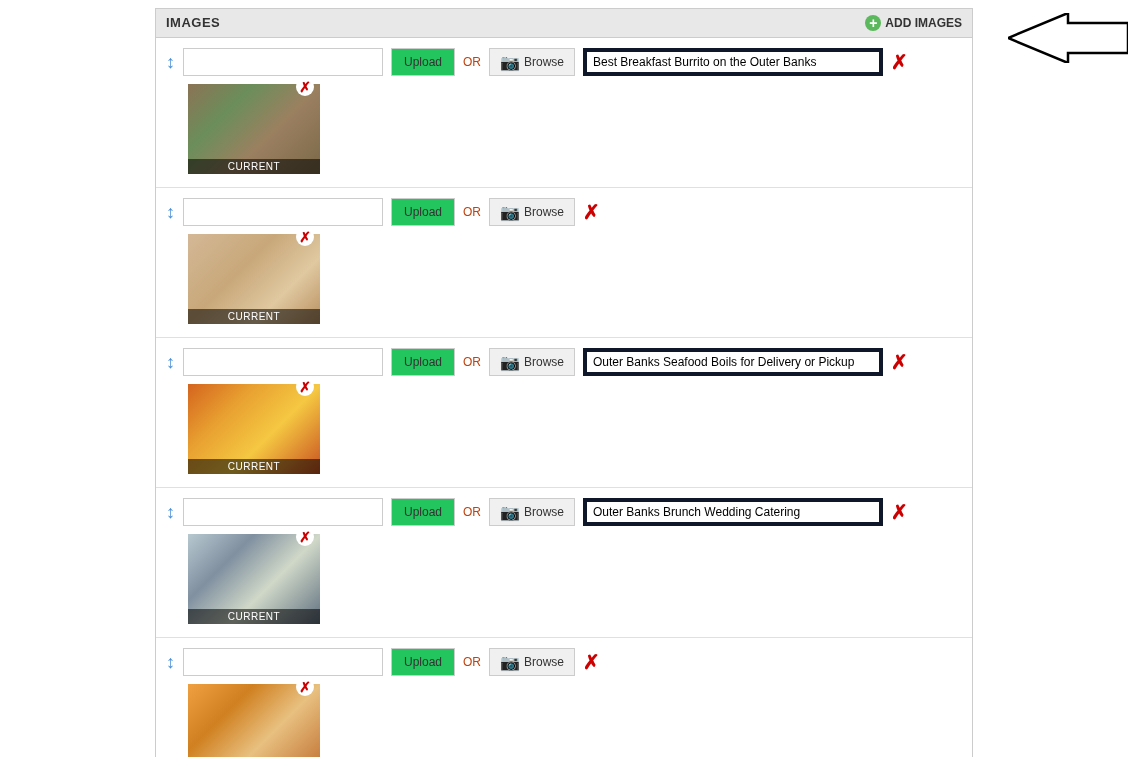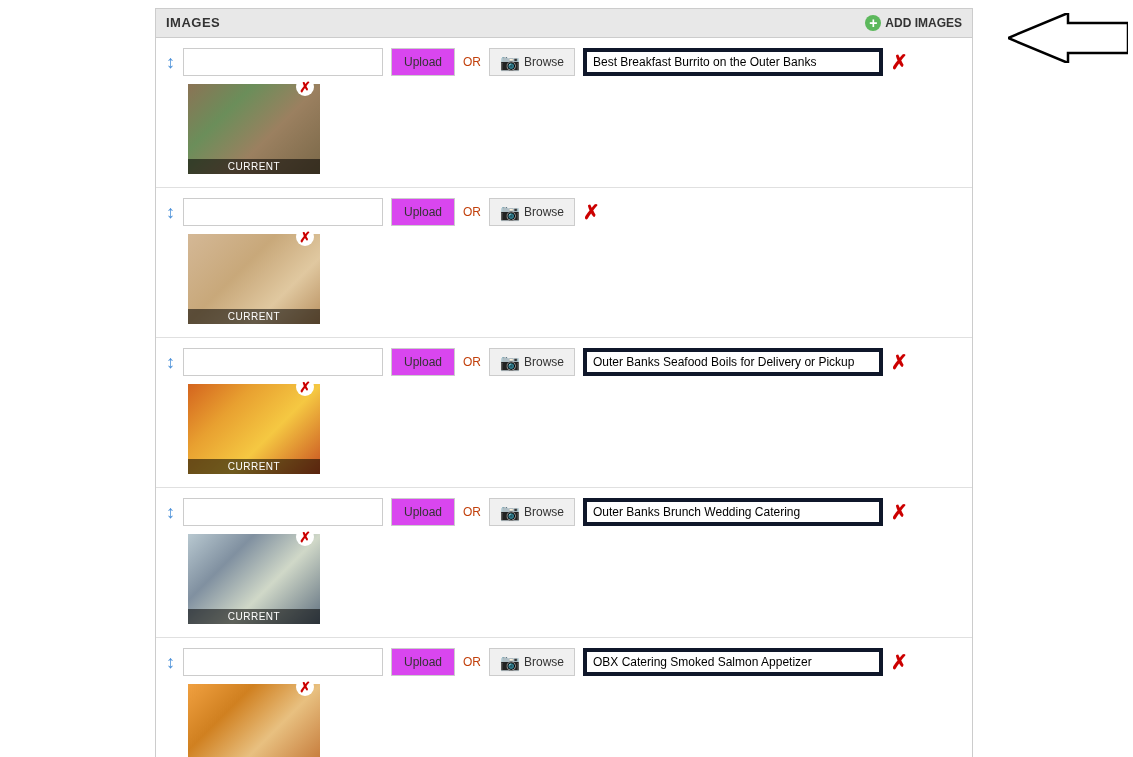--- a/index.html
+++ b/index.html
@@ -92,21 +92,21 @@
       height: 28px;
       border: 1px solid #ccc;
       background: #fff;
       padding: 2px 4px;
       font-size: 12px;
     }
 
     .upload-btn {
       height: 28px;
       padding: 0 12px;
-      background: #d946ef;
+      background: #22c55e;
       border: 1px solid #ccc;
       cursor: pointer;
       font-size: 12px;
       color: #333;
     }
 
     .or-label {
       font-size: 12px;
       color: #c2410c;
     }
@@ -347,21 +347,20 @@
         <div class="image-row">
       <div class="image-row-top">
         <span class="drag-handle">↕</span>
         <input class="file-input" type="text" value="" style="">
         <button class="upload-btn">Upload</button>
         <span class="or-label">OR</span>
         <button class="browse-btn">
           <span class="browse-icon">📷</span>
           <span>Browse</span>
         </button>
-        <input class="alt-text-input" type="text" value="OBX Catering Smoked Salmon Appetizer" style="">
         <button class="delete-btn">✗</button>
       </div>
       <div class="image-row-bottom">
         <div class="current-image-wrapper">
           <div class="current-image-box food-img-5">
             
           </div>
           <button class="remove-image-btn">
             <span class="x-mark">✗</span>
           </button>

